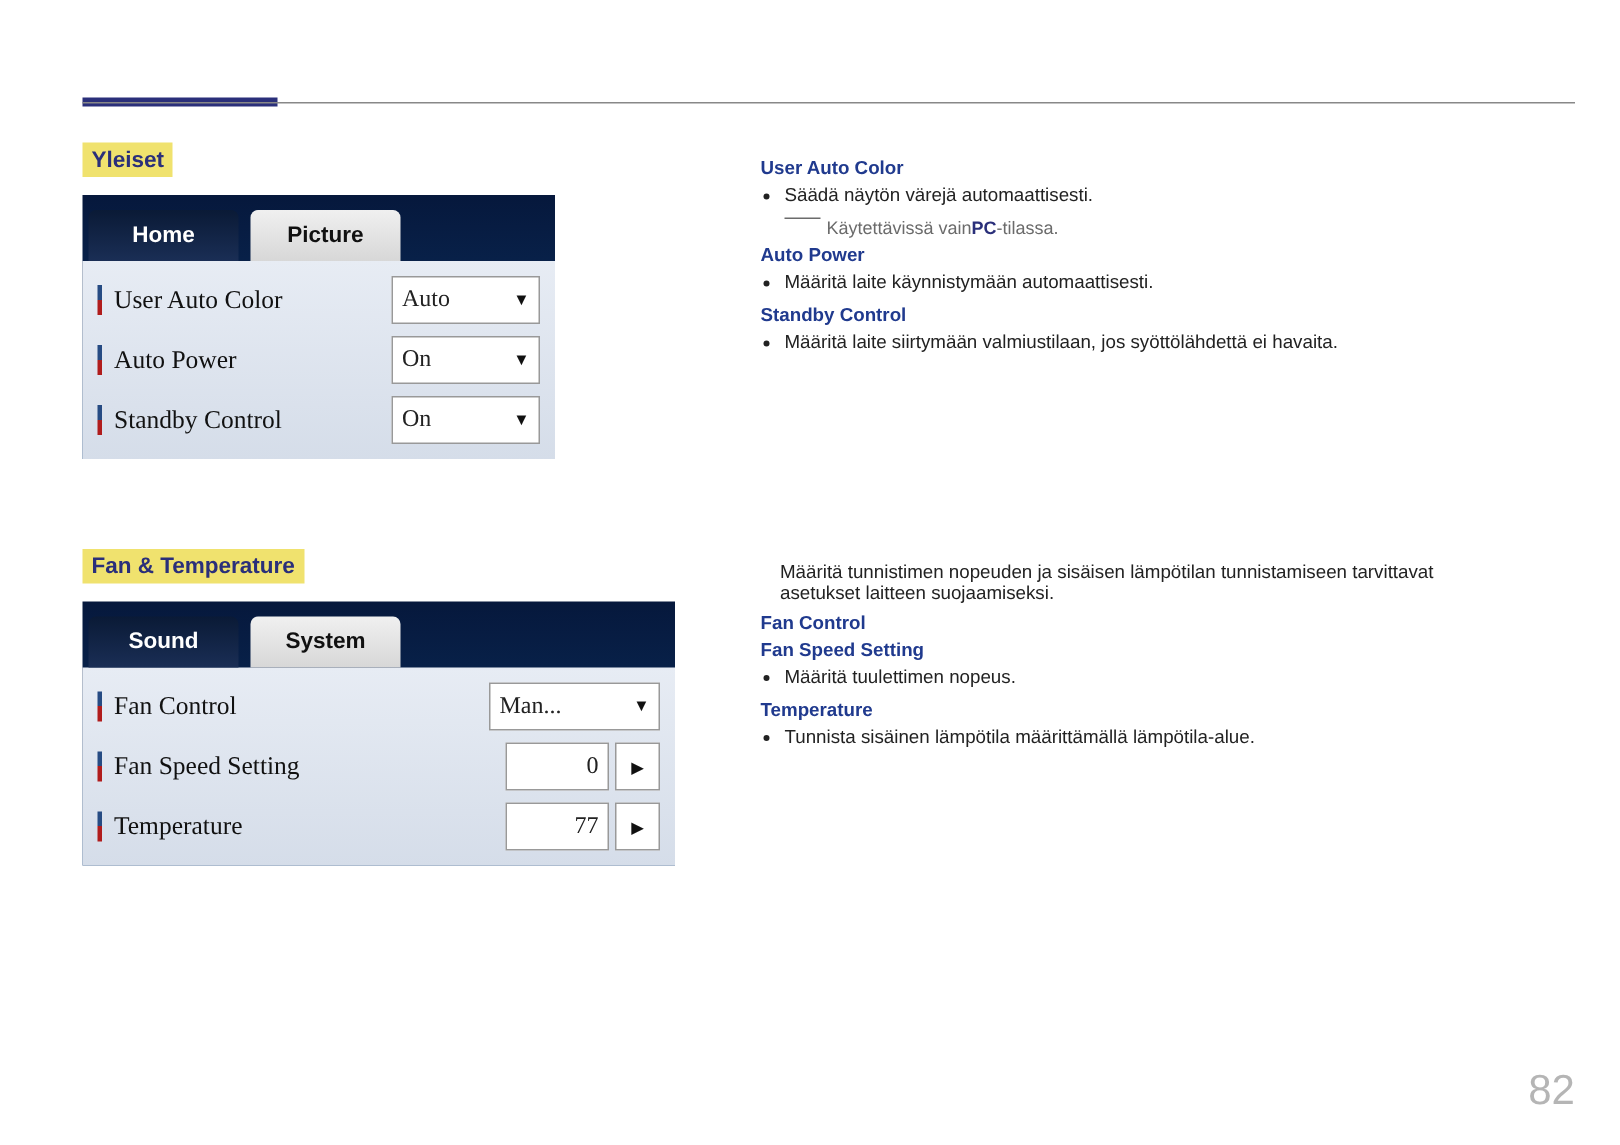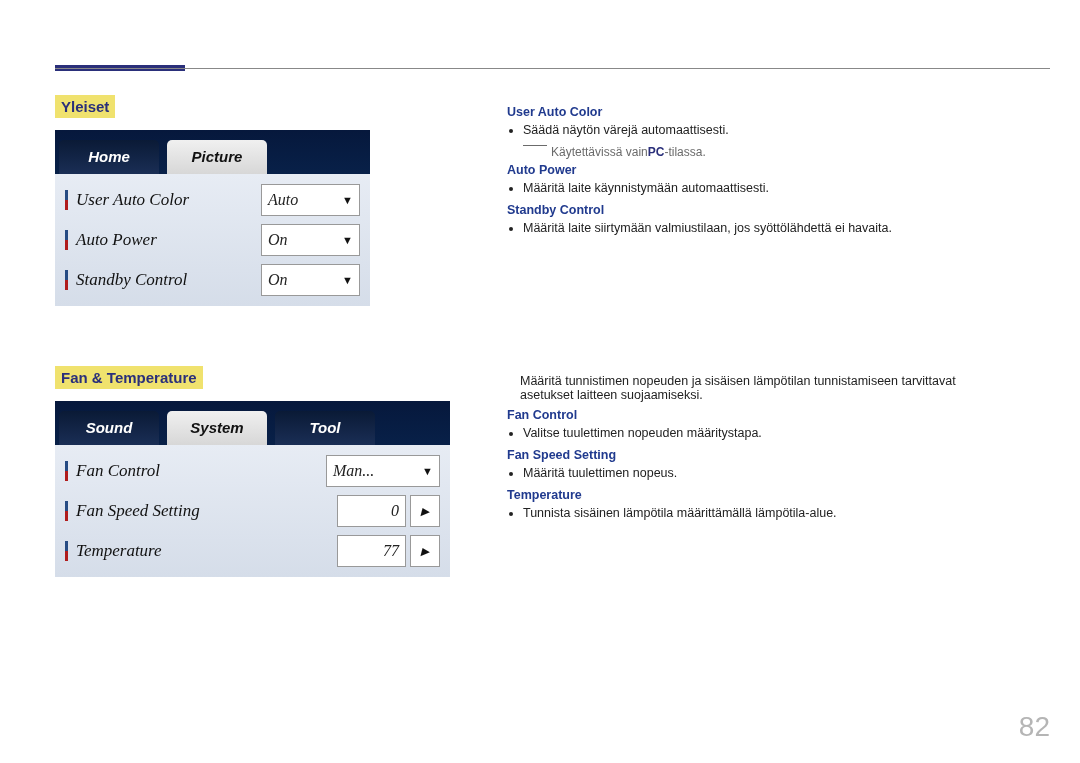--- a/index.html
+++ b/index.html
@@ -42,21 +42,20 @@
     font-size: 15px;
     padding: 3px 6px;
   }
 
   
   .device-img {
     width: 315px;
     background: linear-gradient(#06183c 0%, #0e3a6e 100%);
     margin-top: 12px;
     border: 0;
-    font-style: italic;
   }
   .tabhdr {
     display: flex;
     align-items: flex-end;
     height: 40px;
     padding-top: 4px;
   }
   .tab {
     width: 100px;
     height: 34px;
@@ -212,21 +211,20 @@
   </div>
 
   <div class="row">
     <div class="left-col">
       <span class="section-title">Fan &amp; Temperature</span>
 
       <div class="device-img" style="width:395px;">
         <div class="tabhdr">
           <div class="tab tab-dark">Sound</div>
           <div class="tab tab-active">System</div>
-          <div class="tab tab-dark">Tool</div>
         </div>
         <div class="panel-body">
           <div class="setting-row">
             <span class="vbar"></span>
             <span class="setting-label">Fan Control</span>
             <div class="setting-ctrl ctrl-select" style="width:100px;">
               <span>Man...</span>
               <span class="chev">▼</span>
             </div>
           </div>
@@ -251,23 +249,20 @@
             </div>
           </div>
         </div>
       </div>
     </div>
 
     <div class="right-col explain">
       <div style="font-size:12.5px;margin:2px 13px 6px;">Määritä tunnistimen nopeuden ja sisäisen lämpötilan tunnistamiseen tarvittavat asetukset laitteen suojaamiseksi.</div>
 
       <div class="explain-heading">Fan Control</div>
-      <ul class="explain-list">
-          <li>Valitse tuulettimen nopeuden määritystapa.</li>
-        </ul>
 
       <div class="explain-heading">Fan Speed Setting</div>
       <ul class="explain-list">
           <li>Määritä tuulettimen nopeus.</li>
         </ul>
 
       <div class="explain-heading">Temperature</div>
       <ul class="explain-list">
           <li>Tunnista sisäinen lämpötila määrittämällä lämpötila-alue.</li>
         </ul>

